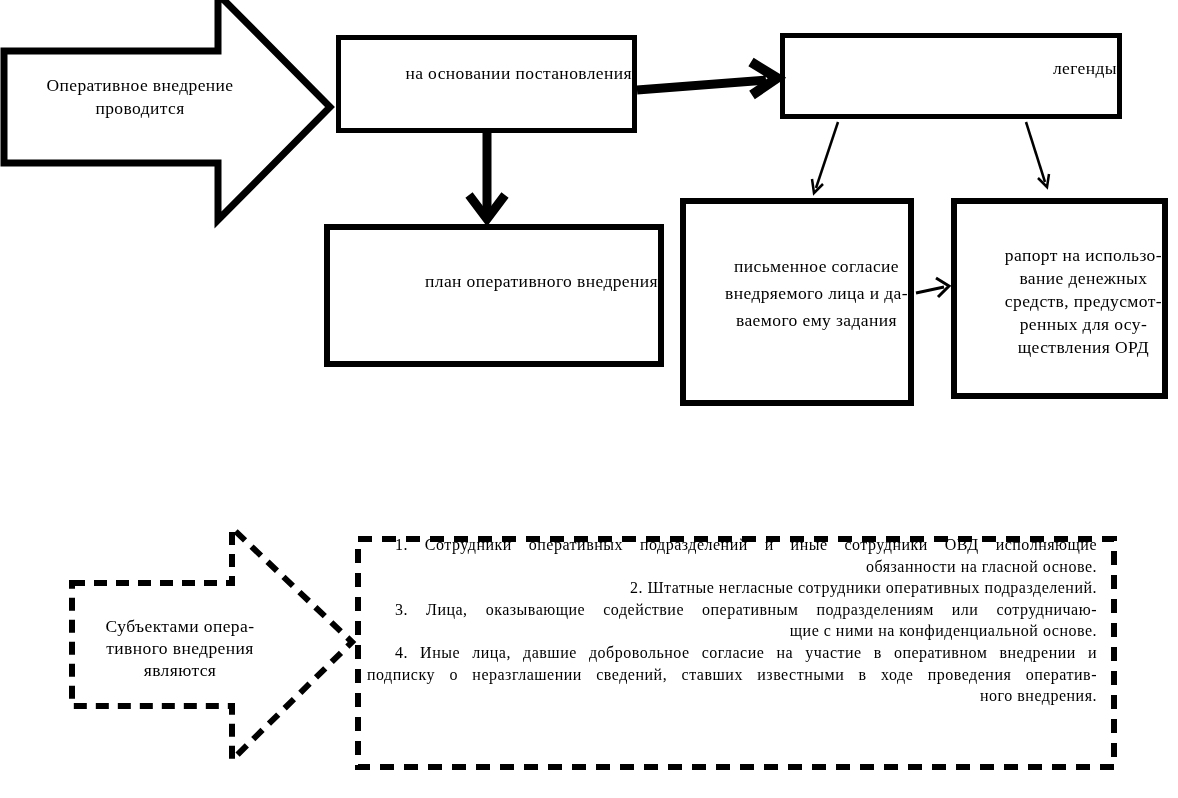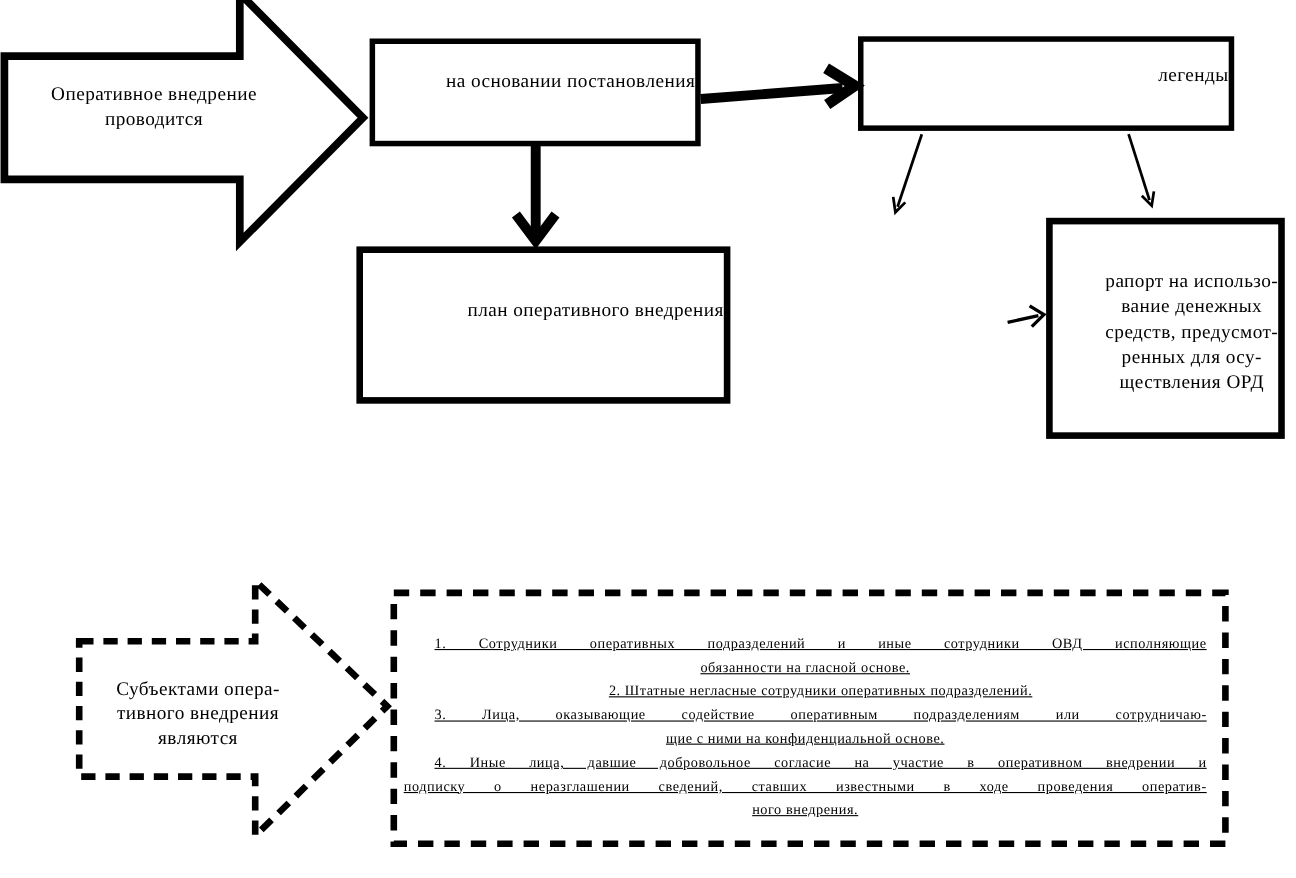--- a/index.html
+++ b/index.html
@@ -38,30 +38,29 @@
   }
   .box-resolution { left: 336px; top: 35px;  width: 301px; height: 98px;  padding-bottom: 22px; }
   .box-legend     { left: 780px; top: 33px;  width: 342px; height: 86px;  padding-bottom: 16px; }
   .box-plan       { left: 324px; top: 224px; width: 340px; height: 143px; border-width: 6px; padding-bottom: 28px; }
   .box-consent    { left: 680px; top: 198px; width: 234px; height: 208px; border-width: 6px; padding-bottom: 18px; line-height: 27px; }
   .box-report     { left: 951px; top: 198px; width: 217px; height: 201px; border-width: 6px; padding-top: 6px;  line-height: 23px; }
   .lbl-intro    { left: 15px; top: 74px;  width: 250px; line-height: 23px; }
   .lbl-subjects { left: 78px; top: 615px; width: 204px; line-height: 22px; font-weight: normal; }
   .subjects-list {
     position: absolute;
-    left: 355px; top: 564px;
+    left: 355px; top: 524px;
     width: 762px;
     box-sizing: border-box;
     padding: 10px 20px 0 12px;
-    font-size: 13px;
+    font-size: 16px;
     line-height: 21.6px;
     letter-spacing: 0.5px;
-    text-decoration: underline;
   }
-  .ln  { text-align: center; }
+  .ln  { text-align: right; }
   .ind { text-indent: 28px; }
   .jst { text-align: justify; text-align-last: justify; }
 </style>
 </head>
 <body>
 
 <div class="canvas">
 
   <svg class="shapes" viewBox="0 0 1178 798" xmlns="http://www.w3.org/2000/svg">
 
@@ -105,20 +104,25 @@
   </div>
 
   <div class="box box-legend">
     <span class="pre">легенды</span>
   </div>
 
   <div class="box box-plan">
     <span class="pre">план оперативного внедрения</span>
   </div>
 
+  <div class="box box-consent">
+    <span class="pre">письменное согласие
+внедряемого лица и да-
+ваемого ему задания</span>
+  </div>
 
   <div class="box box-report">
     <span class="pre">рапорт на использо-
 вание денежных
 средств, предусмот-
 ренных для осу-
 ществления ОРД</span>
   </div>
 
   <div class="lbl lbl-subjects pre">Субъектами опера-

